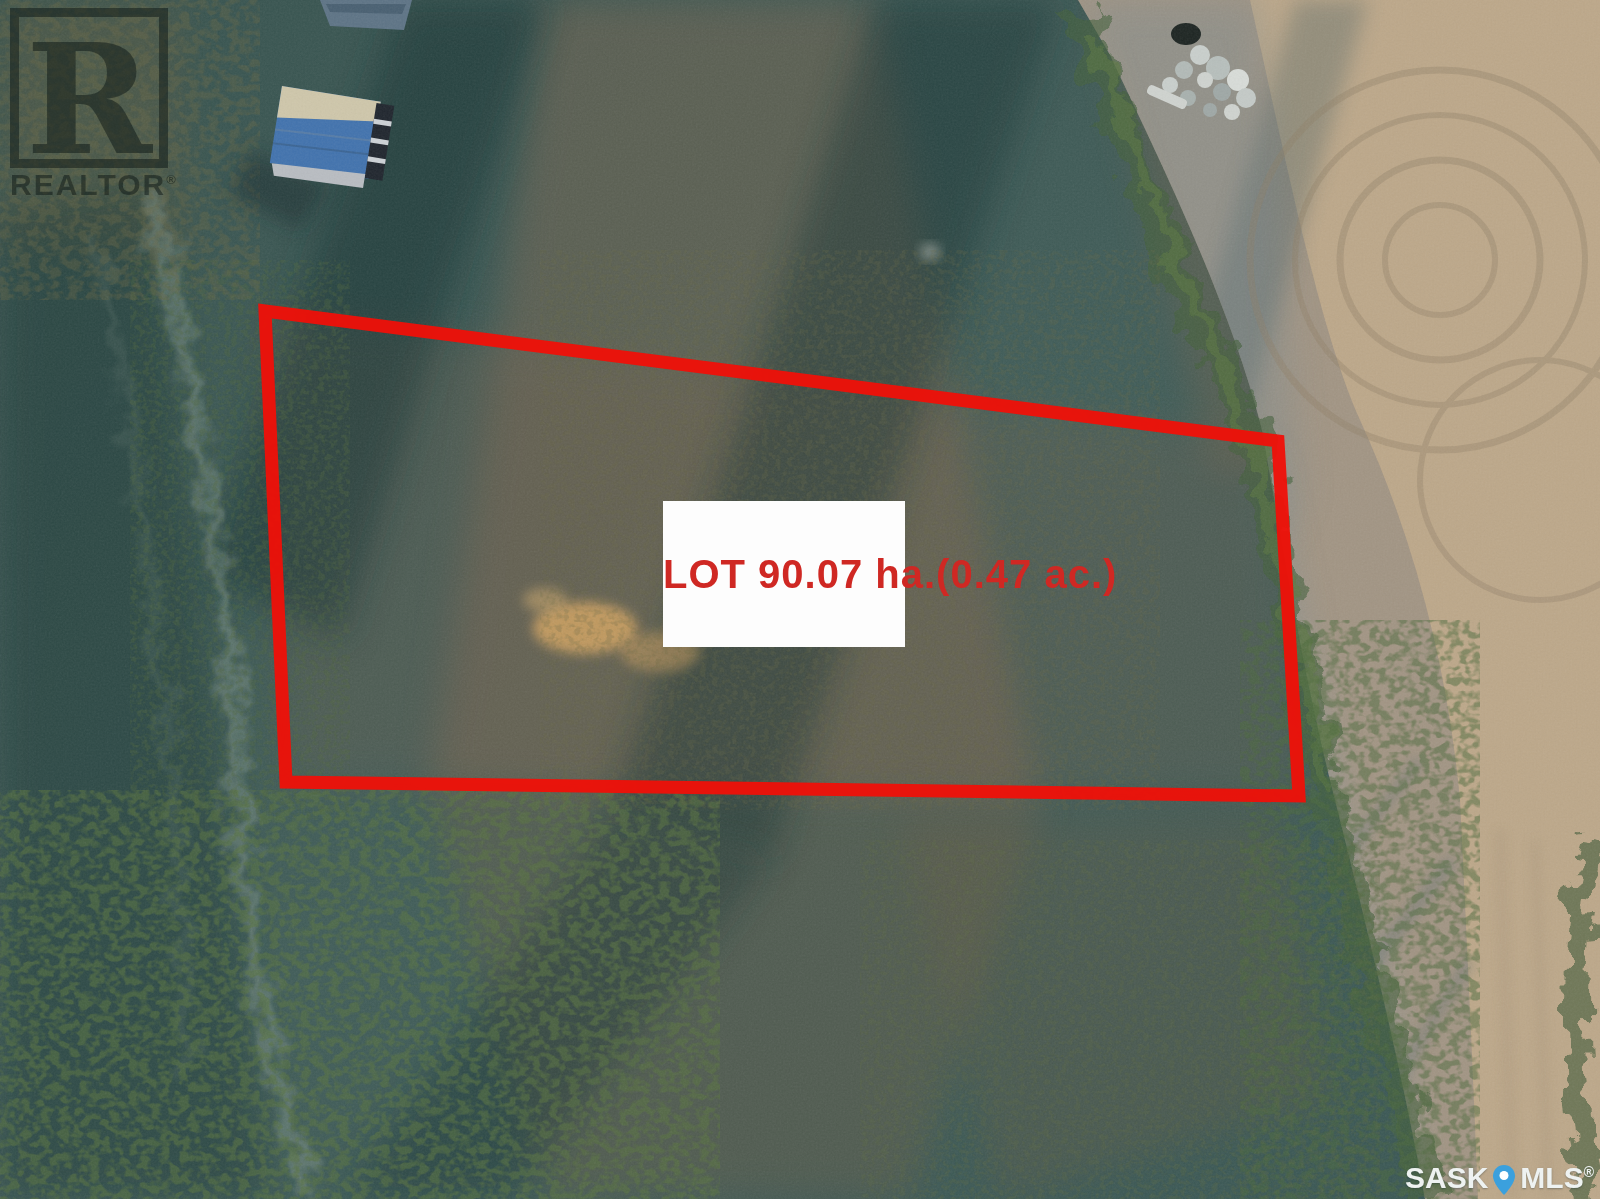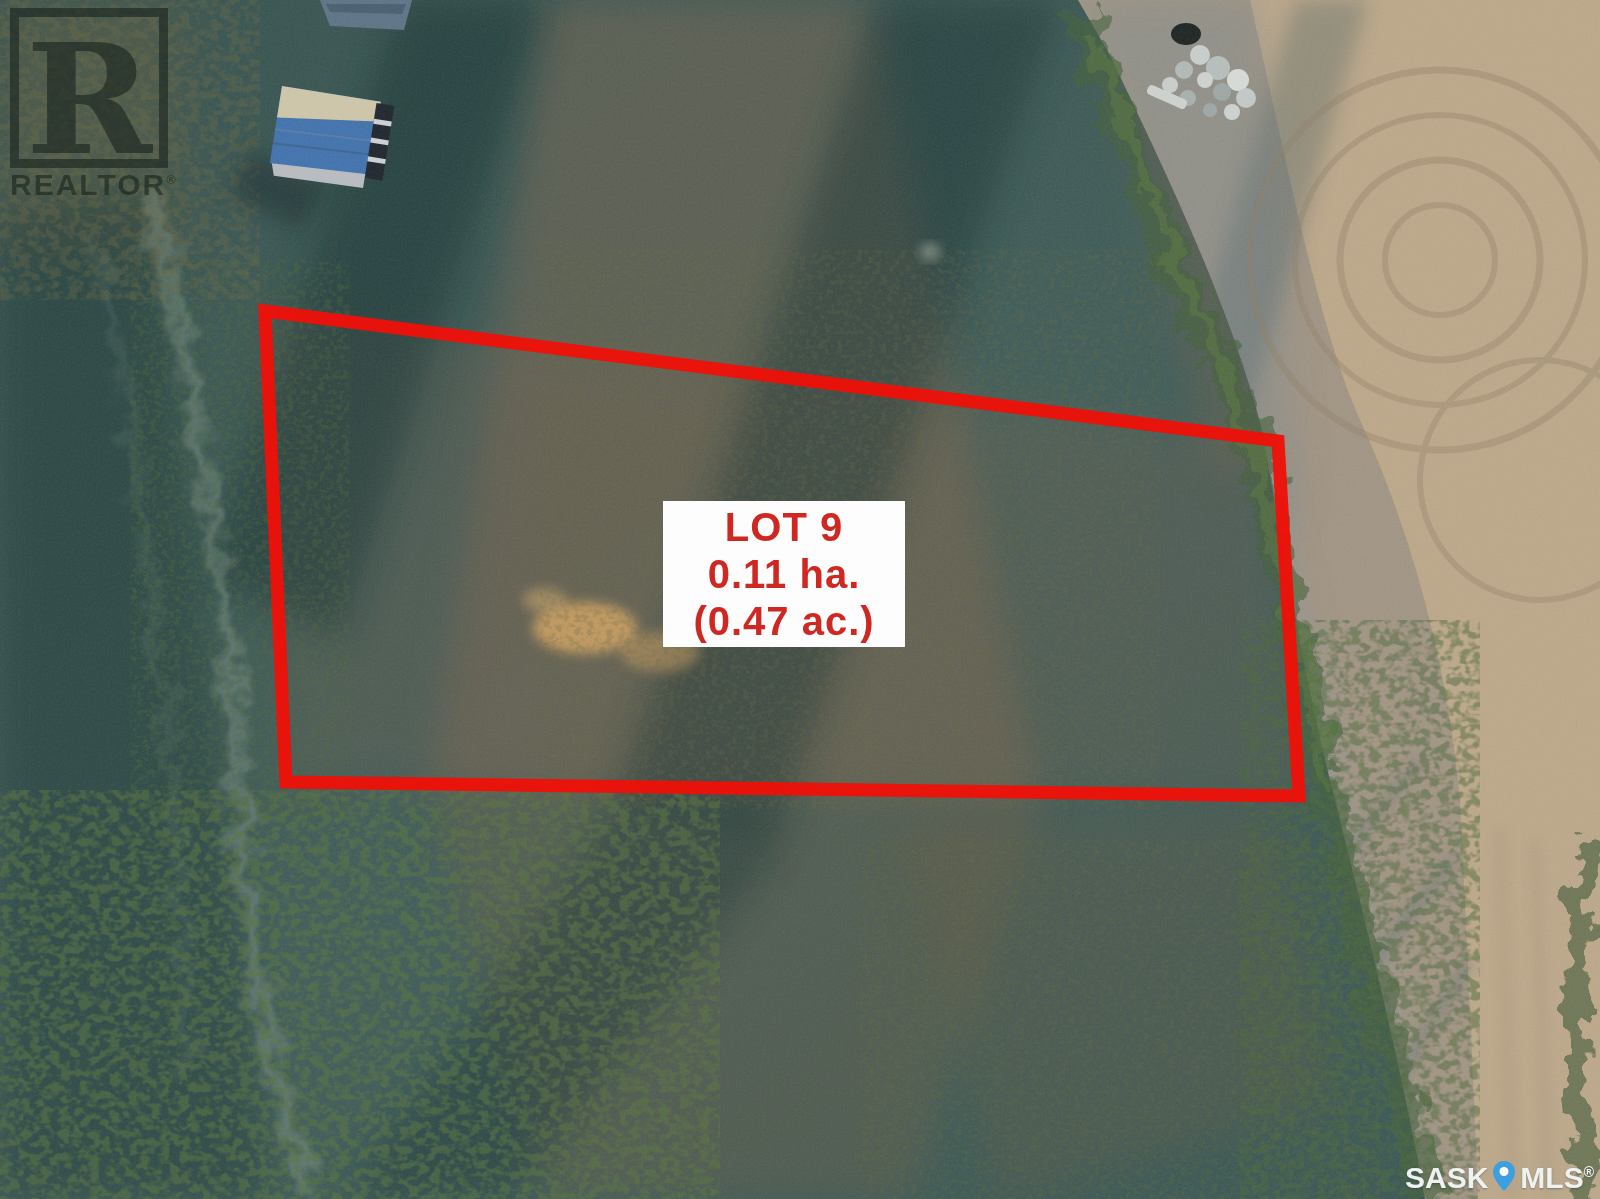--- a/index.html
+++ b/index.html
@@ -5,22 +5,22 @@
   html,body{margin:0;padding:0;background:#23403e;}
   .stage{
     position:relative;width:1600px;height:1199px;overflow:hidden;
     font-family:"Liberation Sans",sans-serif;background:#3e5b58;
   }
   .photo{position:absolute;left:0;top:0;}
 
   
   .lot-label{
     position:absolute;left:663px;top:501px;width:242px;height:146px;
-    background:#fdfdfd;display:flex;flex-direction:column;
-    align-items:center;justify-content:center;z-index:30;
+    background:#fdfdfd;display:flex;flex-direction:row;
+    align-items:center;justify-content:space-between;z-index:30;
   }
   .lot-label .line{
     color:#cf2823;font-weight:bold;font-size:40px;line-height:47px;
     letter-spacing:1px;white-space:nowrap;
   }
 
   
   .wm-realtor{
     position:absolute;left:10px;top:8px;z-index:25;
     color:rgba(12,22,20,0.50);
@@ -35,21 +35,21 @@
   }
   .wm-realtor .word{
     margin-top:0;font-size:30px;font-weight:bold;letter-spacing:2px;
     white-space:nowrap;
   }
   .wm-realtor .reg{font-size:13px;vertical-align:super;}
 
   
   .wm-mls{
     position:absolute;right:6px;bottom:4px;z-index:25;
-    display:flex;align-items:flex-start;gap:5px;
+    display:flex;align-items:flex-end;gap:5px;
     color:#eef2f1;font-weight:bold;font-size:30px;
     text-shadow:0 1px 2px rgba(20,40,45,0.35);
   }
   .wm-mls .pin{display:block;}
   .wm-mls .reg{font-size:14px;vertical-align:super;}
 </style>
 </head>
 <body>
 
 <div class="stage">
@@ -206,21 +206,21 @@
       <polygon points="326,4 406,4 402,14 330,12" fill="#496072"></polygon>
     </g>
 
     <rect x="0" y="0" width="1600" height="1199" filter="url(#grain)" opacity="0.16"></rect>
 
     <polygon fill="none" stroke="#f01008" stroke-width="13" stroke-linejoin="miter" opacity="0.95" points="265,311 1278,441 1299,796 286,782"></polygon>
   </svg>
 
   <div class="lot-label">
     <div class="line">LOT 9</div>
-    <div class="line">0.11 ha.</div>
+    <div class="line">0.07 ha.</div>
     <div class="line">(0.47 ac.)</div>
   </div>
 
   <div class="wm-realtor">
     <div class="box">
       <span class="rletter">R</span>
     </div>
     <div class="word"><span>REALTOR</span><span class="reg">®</span></div>
   </div>
 

